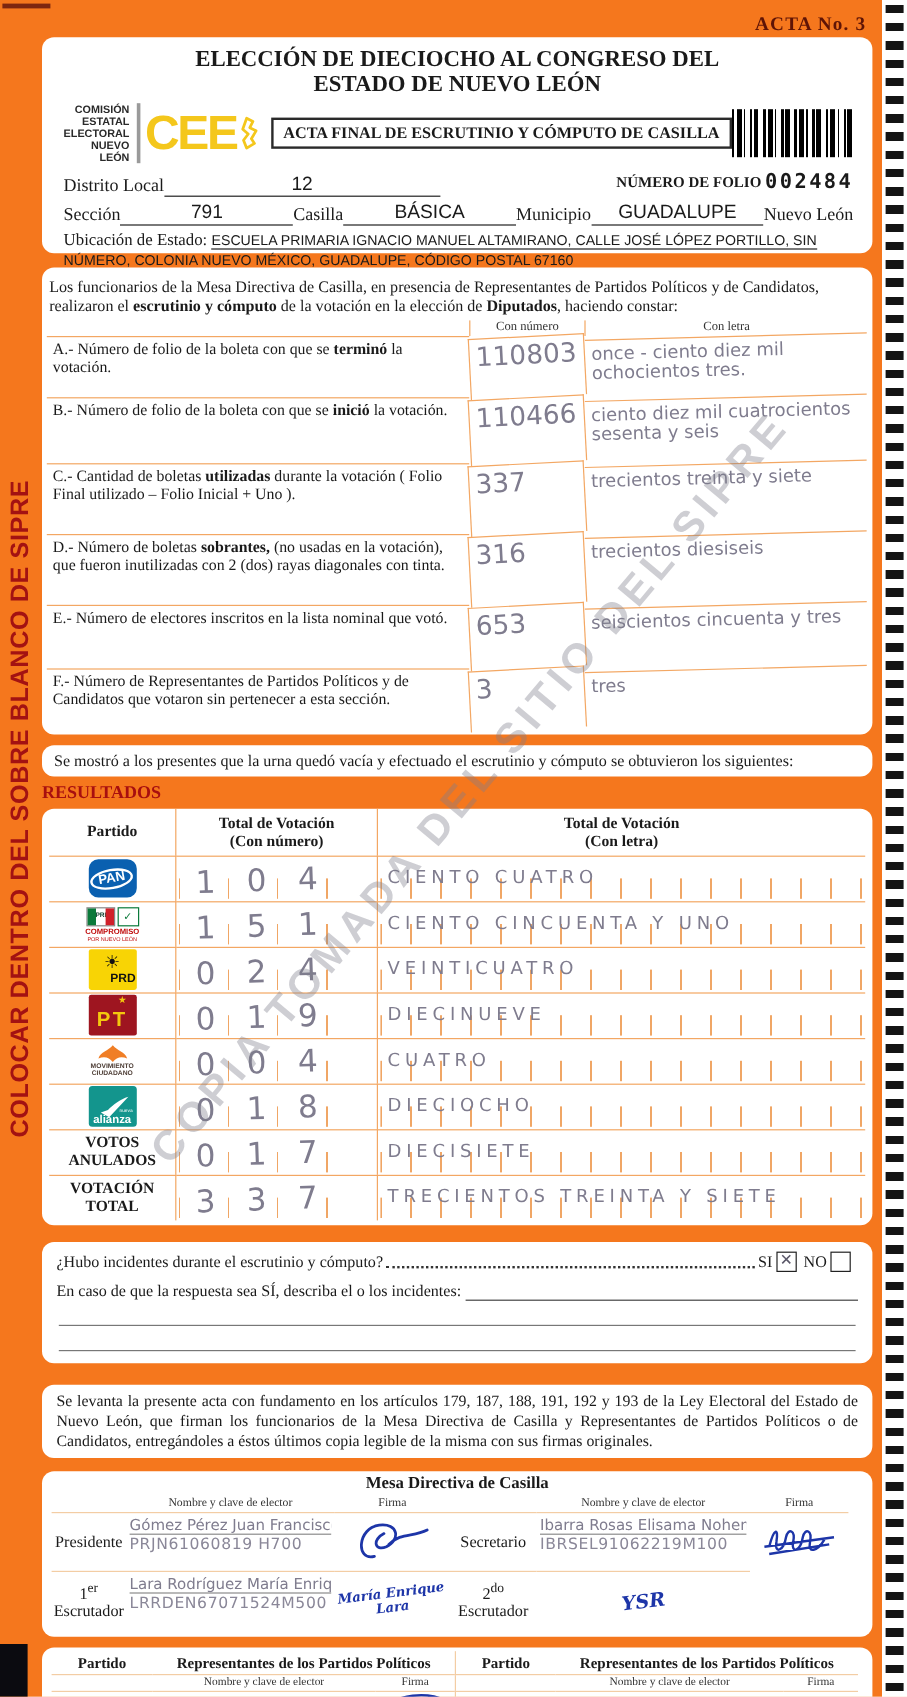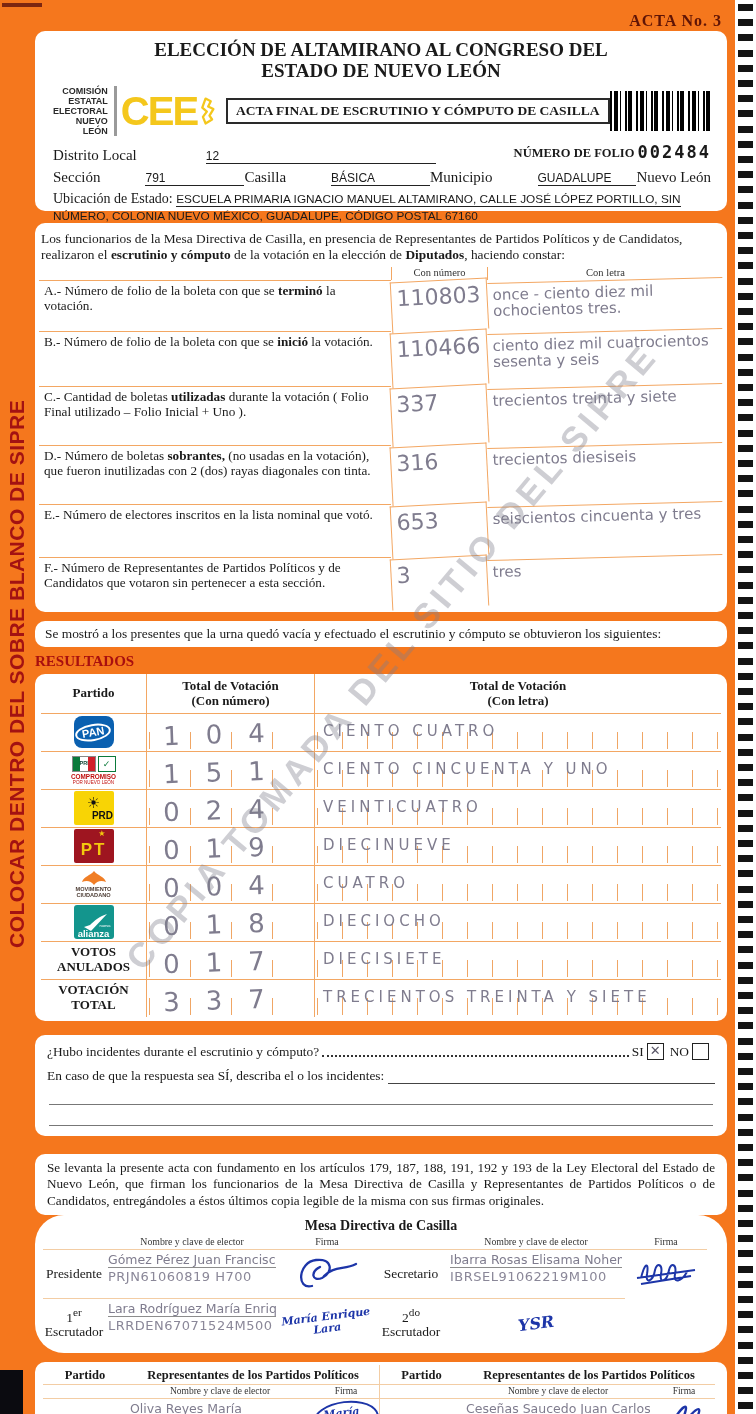--- a/index.html
+++ b/index.html
@@ -23,22 +23,22 @@
   .logo-row{display:flex;align-items:center;margin:4px 4px 0 8px;}
   .cee-org{font-family:"Liberation Sans",sans-serif;font-weight:bold;font-size:9px;line-height:1.12;
            text-align:right;color:#2a2a2a;padding-right:6px;border-right:3px solid #9a9a9a;}
   .cee-acronym{color:#f4c71c;font-family:"Liberation Sans",sans-serif;font-weight:bold;font-size:40px;
                line-height:0.9;letter-spacing:-2px;margin-left:4px;}
   .nl-shape{margin-left:2px;}
   .subtitle-box{border:2px solid #2a2a2a;padding:3px 8px;font-weight:bold;font-size:13.5px;margin-left:10px;white-space:nowrap;}
   .barcode{margin-left:auto;width:158px;height:40px;
       background:repeating-linear-gradient(90deg,#000 0 2px,#fff 2px 4px,#000 4px 8px,#fff 8px 10px,#000 10px 11px,#fff 11px 15px,#000 15px 17px,#fff 17px 18px,#000 18px 22px,#fff 22px 26px);}
   .folio-row{display:flex;align-items:flex-end;margin:6px 6px 0 8px;}
-  .distrito{display:flex;align-items:flex-end;font-size:15px;flex:1;gap:24px;}
-  .u-line{border-bottom:1px solid #222;font-family:"Liberation Sans",sans-serif;font-size:12px;margin-left:45px;}
+  .distrito{display:flex;align-items:flex-end;font-size:15px;flex:1;}
+  .u-line{border-bottom:1px solid #222;text-align:center;font-family:"Liberation Sans",sans-serif;font-size:16px;}
   .dl-line{width:230px;}
   .folio{font-weight:bold;font-size:12.5px;white-space:nowrap;margin-bottom:2px;}
   .folio-val{font-family:"DejaVu Sans Mono",monospace;font-weight:bold;font-size:17px;letter-spacing:2px;vertical-align:-1px;}
   .sec-row{display:flex;align-items:flex-end;font-size:15px;margin:5px 6px 0 8px;}
   .sec-row .u-line{flex:1;}
   .ubic-row{font-size:14px;margin:4px 6px 0 8px;line-height:1.25;}
   .ubic-val{font-family:"Liberation Sans",sans-serif;font-size:11.8px;border-bottom:1px solid #222;}
   .uso-row{display:flex;justify-content:space-between;margin:10px 14px 0 16px;font-size:7.6px;color:#222;}
 
   
@@ -107,21 +107,21 @@
   .chk{width:15px;height:15px;border:1.5px solid #222;display:inline-block;margin:0 6px 0 3px;
        text-align:center;line-height:14px;font-size:13px;color:#5a5768;font-family:"DejaVu Sans",sans-serif;}
   .desc-row{display:flex;align-items:flex-end;font-size:13.4px;margin-top:8px;}
   .fillline{flex:1;border-bottom:1px solid #444;margin-left:4px;height:14px;}
   .wline{border-bottom:1px solid #777;height:20px;margin:0 2px;}
 
   
   .box-legal{margin-top:18px;padding:6px 12px;font-size:13.2px;line-height:1.25;text-align:justify;}
 
   
-  .box-mesa{padding:3px 8px 6px;border-radius:29px;}
+  .box-mesa{margin-top:11px;padding:3px 8px 6px;}
   .mesa-title{text-align:center;font-weight:bold;font-size:14px;}
   .mgrid{display:grid;grid-template-columns:62px 174px 96px 72px 178px 82px;}
   .mh{font-size:9.8px;text-align:center;color:#333;padding:2px 0;}
   .mcell{border-top:1px solid #f3cda4;min-height:46px;position:relative;}
   .mrole{font-size:13.5px;display:flex;flex-direction:column;align-items:center;justify-content:center;line-height:1.05;text-align:center;}
   .nm{font-family:"DejaVu Sans",sans-serif;color:#7f7c8e;font-size:12.5px;line-height:15px;
       border-bottom:1px solid #8c8c8c;white-space:nowrap;overflow:hidden;}
   .cl{font-family:"DejaVu Sans",sans-serif;color:#8a8798;font-size:13px;letter-spacing:0.5px;line-height:18px;white-space:nowrap;overflow:hidden;}
   .ncell{padding:2px 3px 0;}
   .sigcell{display:flex;align-items:center;justify-content:center;}
@@ -158,21 +158,21 @@
 <div class="bottomleft-block"></div>
 
 <div class="acta-no">ACTA No.  3</div>
 <div class="side-text">COLOCAR DENTRO DEL SOBRE BLANCO DE SIPRE</div>
 <div class="watermark">COPIA TOMADA DEL SITIO DEL SIPRE</div>
 
 <div class="main">
 
   <div class="box box-header">
     <div class="title">
-      <span>ELECCIÓN DE ALTAMIRANO AL CONGRESO DEL</span><br>
+      <span>ELECCIÓN DE DIECIOCHO AL CONGRESO DEL</span><br>
       <span>ESTADO DE NUEVO LEÓN</span>
     </div>
     <div class="logo-row">
       <div class="cee-org">
         <span>COMISIÓN</span><br>
         <span>ESTATAL</span><br>
         <span>ELECTORAL</span><br>
         <span>NUEVO LEÓN</span>
       </div>
       <div class="cee-acronym">CEE</div>

